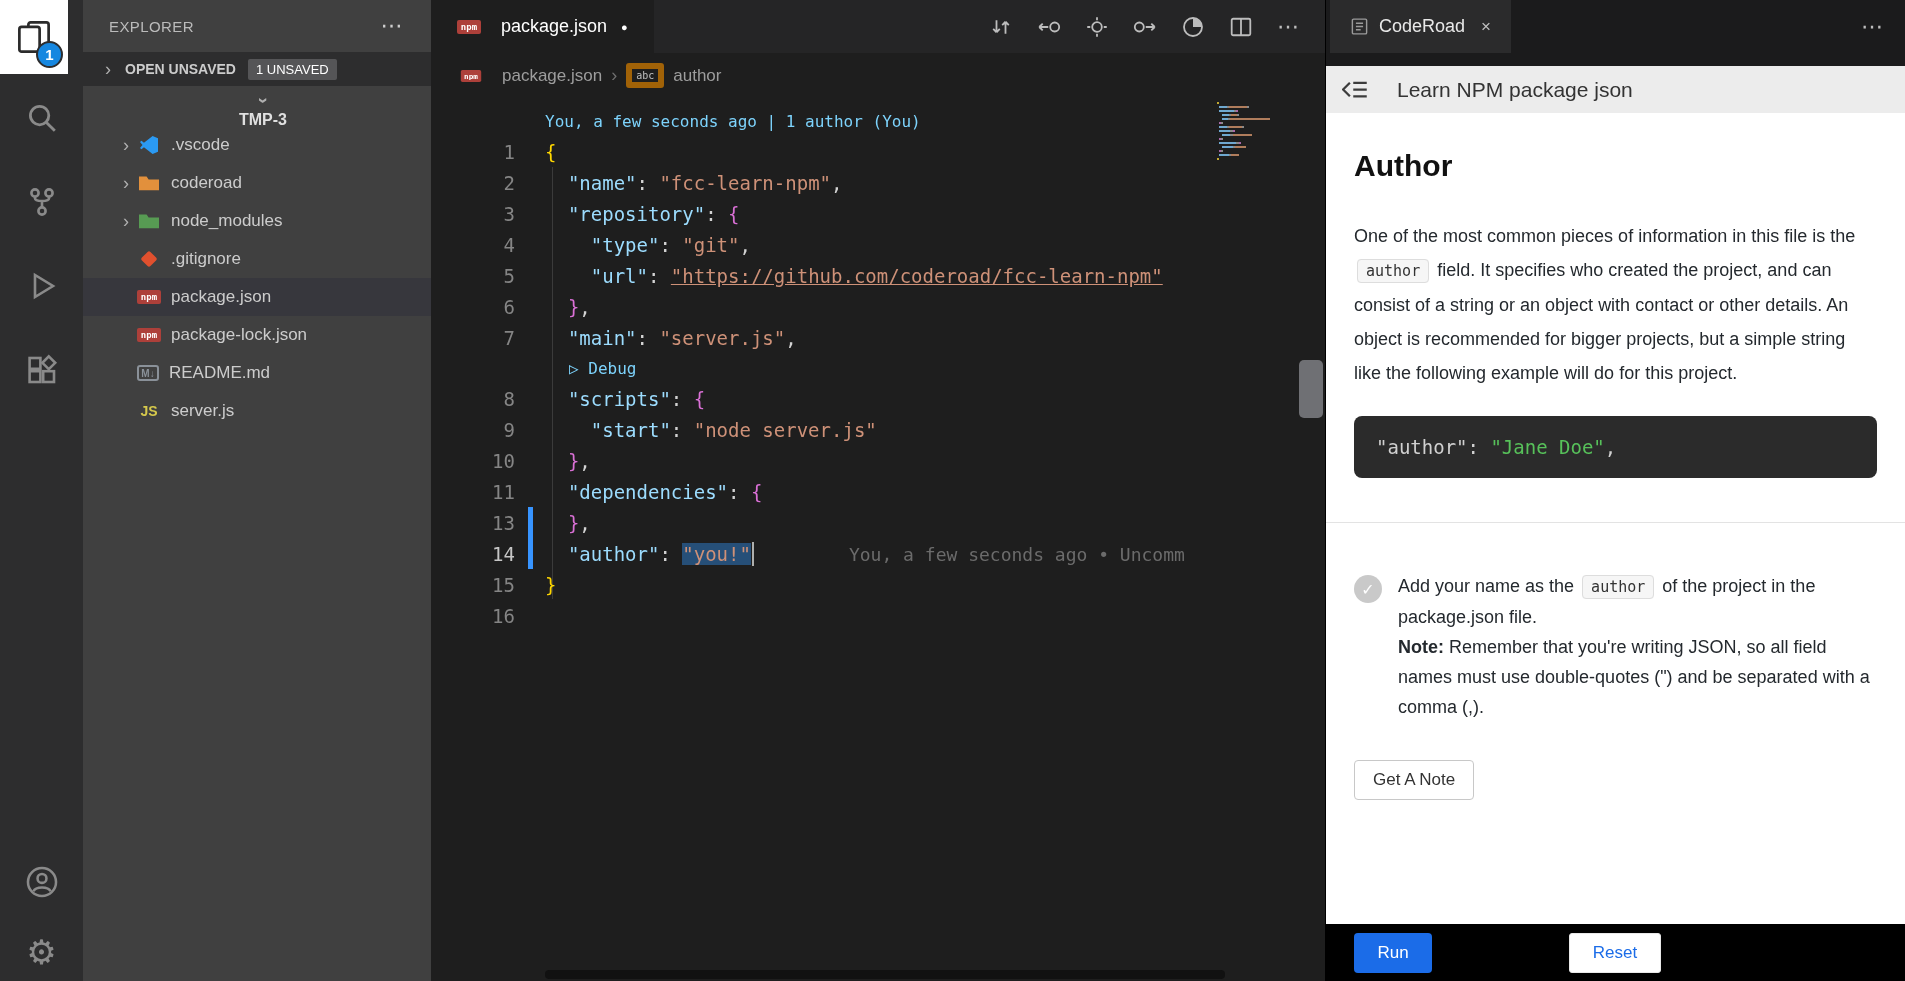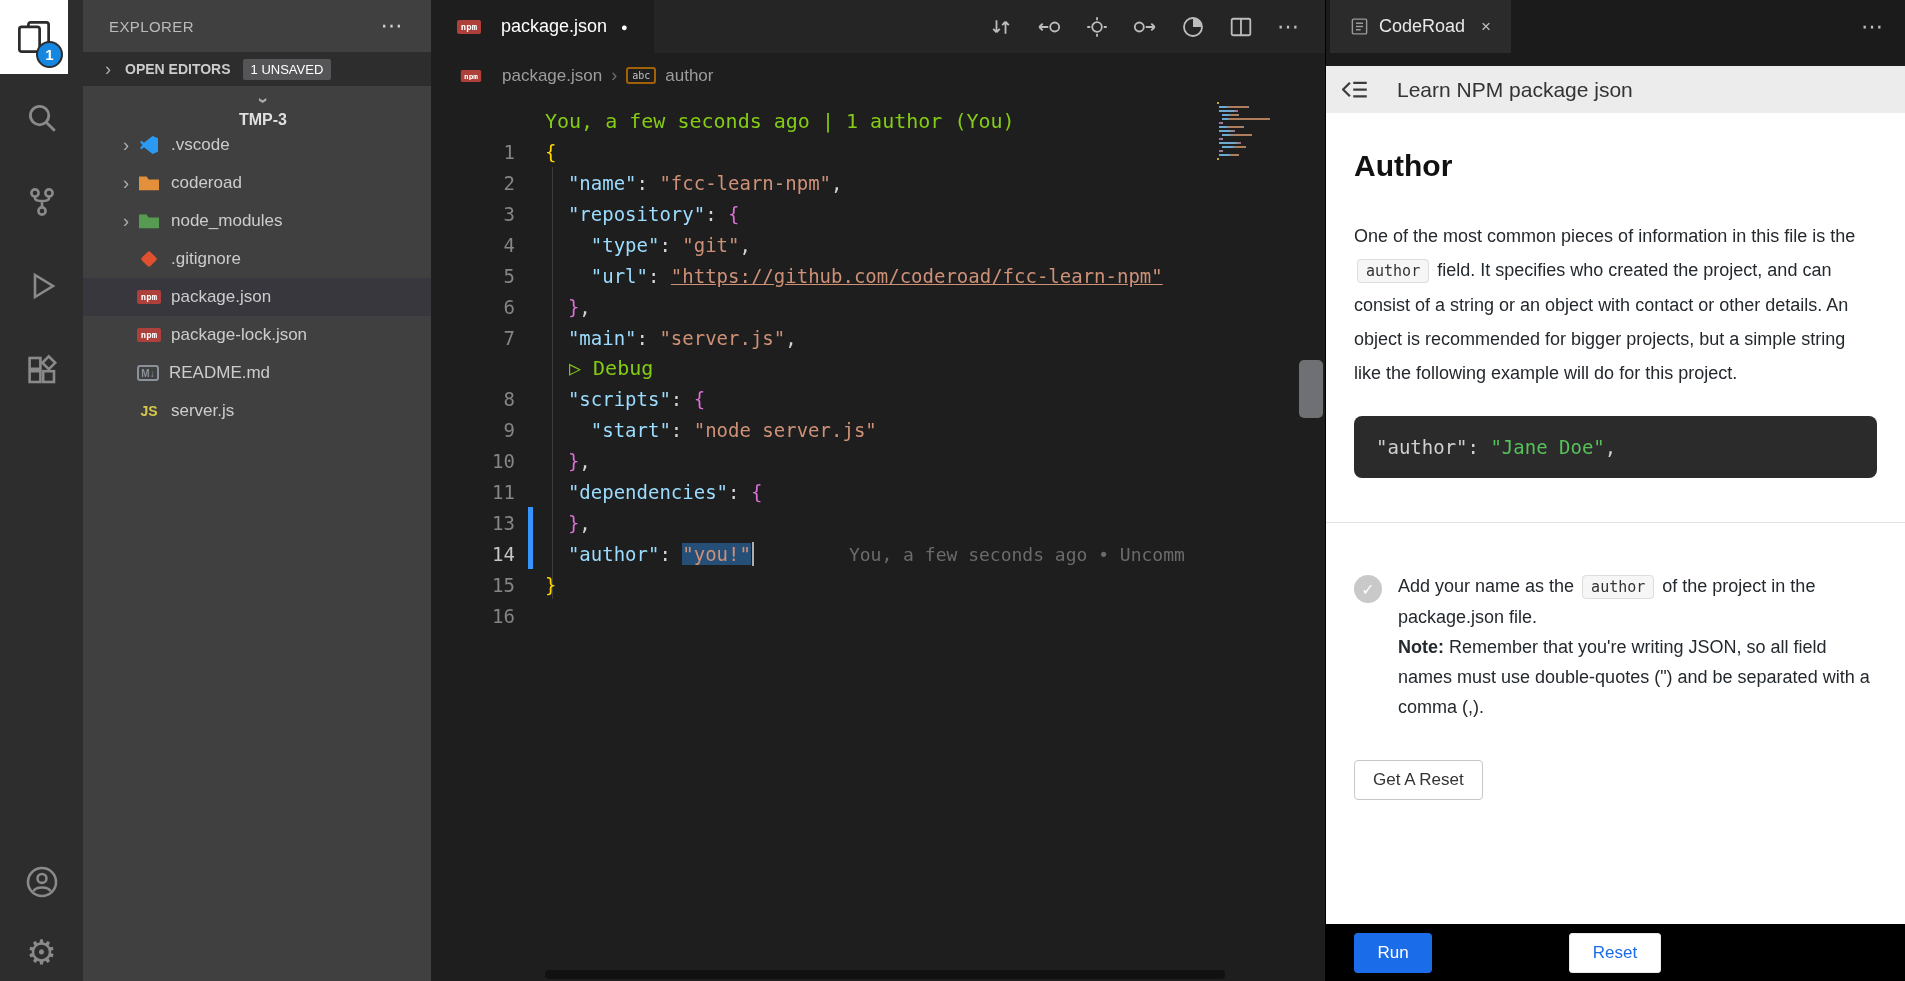--- a/index.html
+++ b/index.html
@@ -46,27 +46,27 @@
   .tab-bar { height:53px; background:#252526; display:flex; align-items:stretch; flex:none; }
   .tab { background:#1e1e1e; display:flex; align-items:center; gap:10px; padding:0 26px; cursor:pointer; }
   .tab-label { color:#ffffff; font-size:18px; }
   .dot { color:#ffffff; font-size:11px; margin-left:4px; }
   .editor-actions { margin-left:auto; display:flex; align-items:center; gap:24px; padding-right:26px; color:#bdbdbd; }
   .editor-actions svg { stroke:#bdbdbd; fill:none; stroke-width:1.2; cursor:pointer; }
   .more-glyph { font-size:22px; color:#bdbdbd; cursor:pointer; }
 
   .breadcrumb { height:45px; display:flex; align-items:center; gap:9px; padding-left:28px; color:#9d9d9d; font-size:17px; flex:none; }
   .crumb-sep { color:#6f6f6f; font-size:18px; }
-  .abc-chip { border:2px solid #a16207; border-radius:3px; font:400 10px "DejaVu Sans Mono", monospace; color:#c0c0c0; padding:1px 4px; }
+  .abc-chip { border:6px solid #a16207; border-radius:3px; font:400 10px "DejaVu Sans Mono", monospace; color:#c0c0c0; padding:1px 4px; }
   .bc-npm { transform:scale(0.85); }
 
   .editor-wrap { flex:1; position:relative; font-family:"DejaVu Sans Mono", monospace; font-size:19px; overflow:hidden; }
   .code-scroll { padding-top:8px; }
   .lens-row { height:30px; display:flex; align-items:center; }
-  .lens-text { color:#84cc16; font-size:20px; }
+  .lens-text { color:#7dd3fc; font-size:16px; }
   .lens-debug .lens-text { padding-left:24px; cursor:pointer; }
   .code-row { height:31px; display:flex; align-items:center; position:relative; }
   .gutter { width:114px; padding-right:30px; text-align:right; color:#858585; flex:none; font-size:19px; }
   .code-row.cur .gutter { color:#c6c6c6; }
   .code-row.mod::before { content:""; position:absolute; left:97px; top:0; bottom:0; width:5px; background:#3794ff; }
   .code-line { white-space:pre; color:#d4d4d4; }
   .tok-k { color:#9cdcfe; }
   .tok-s { color:#ce9178; }
   .tok-p { color:#d4d4d4; }
   .tok-b1 { color:#ffd700; }
@@ -162,21 +162,21 @@
     </div>
   </nav>
 
   <aside class="sidebar">
     <div class="sb-header">
       <span>EXPLORER</span>
       <span class="sb-more">⋯</span>
     </div>
     <div class="sb-section">
       <span class="chev">›</span>
-      <span class="sb-sec-label">OPEN EDITORS</span>
+      <span class="sb-sec-label">OPEN UNSAVED</span>
       <span class="unsaved">1 UNSAVED</span>
     </div>
     <div class="sb-root">
       <span class="chev down">›</span>
       <span>TMP-3</span>
     </div>
     <div class="file-list">
         <div class="file-row">
           <span class="chev">›</span>
           <span class="ficon vscode"></span>
@@ -380,21 +380,21 @@
 
     <div class="cr-content">
       <h1>Author</h1>
       <p class="intro"><span>One of the most common pieces of information in this file is the </span><code>author</code><span> field. It specifies who created the project, and can consist of a string or an object with contact or other details. An object is recommended for bigger projects, but a simple string like the following example will do for this project.</span></p>
       <div class="code-block"><span class="tok-crk">"author"</span><span class="tok-crp">: </span><span class="tok-crv">"Jane Doe"</span><span class="tok-crp">,</span></div>
       <hr class="cr-divider">
       <div class="task">
         <span class="check">✓</span>
         <div class="task-text"><span>Add your name as the </span><code>author</code><span> of the project in the package.json file.</span><br><span class="bold">Note:</span><span> Remember that you're writing JSON, so all field names must use double-quotes (") and be separated with a comma (,).</span></div>
       </div>
-      <button class="hint-btn">Get A Reset</button>
+      <button class="hint-btn">Get A Note</button>
     </div>
 
     <div class="cr-footer">
       <button class="run-btn">Run</button>
       <button class="reset-btn">Reset</button>
     </div>
   </section>
 
 </div>
 

